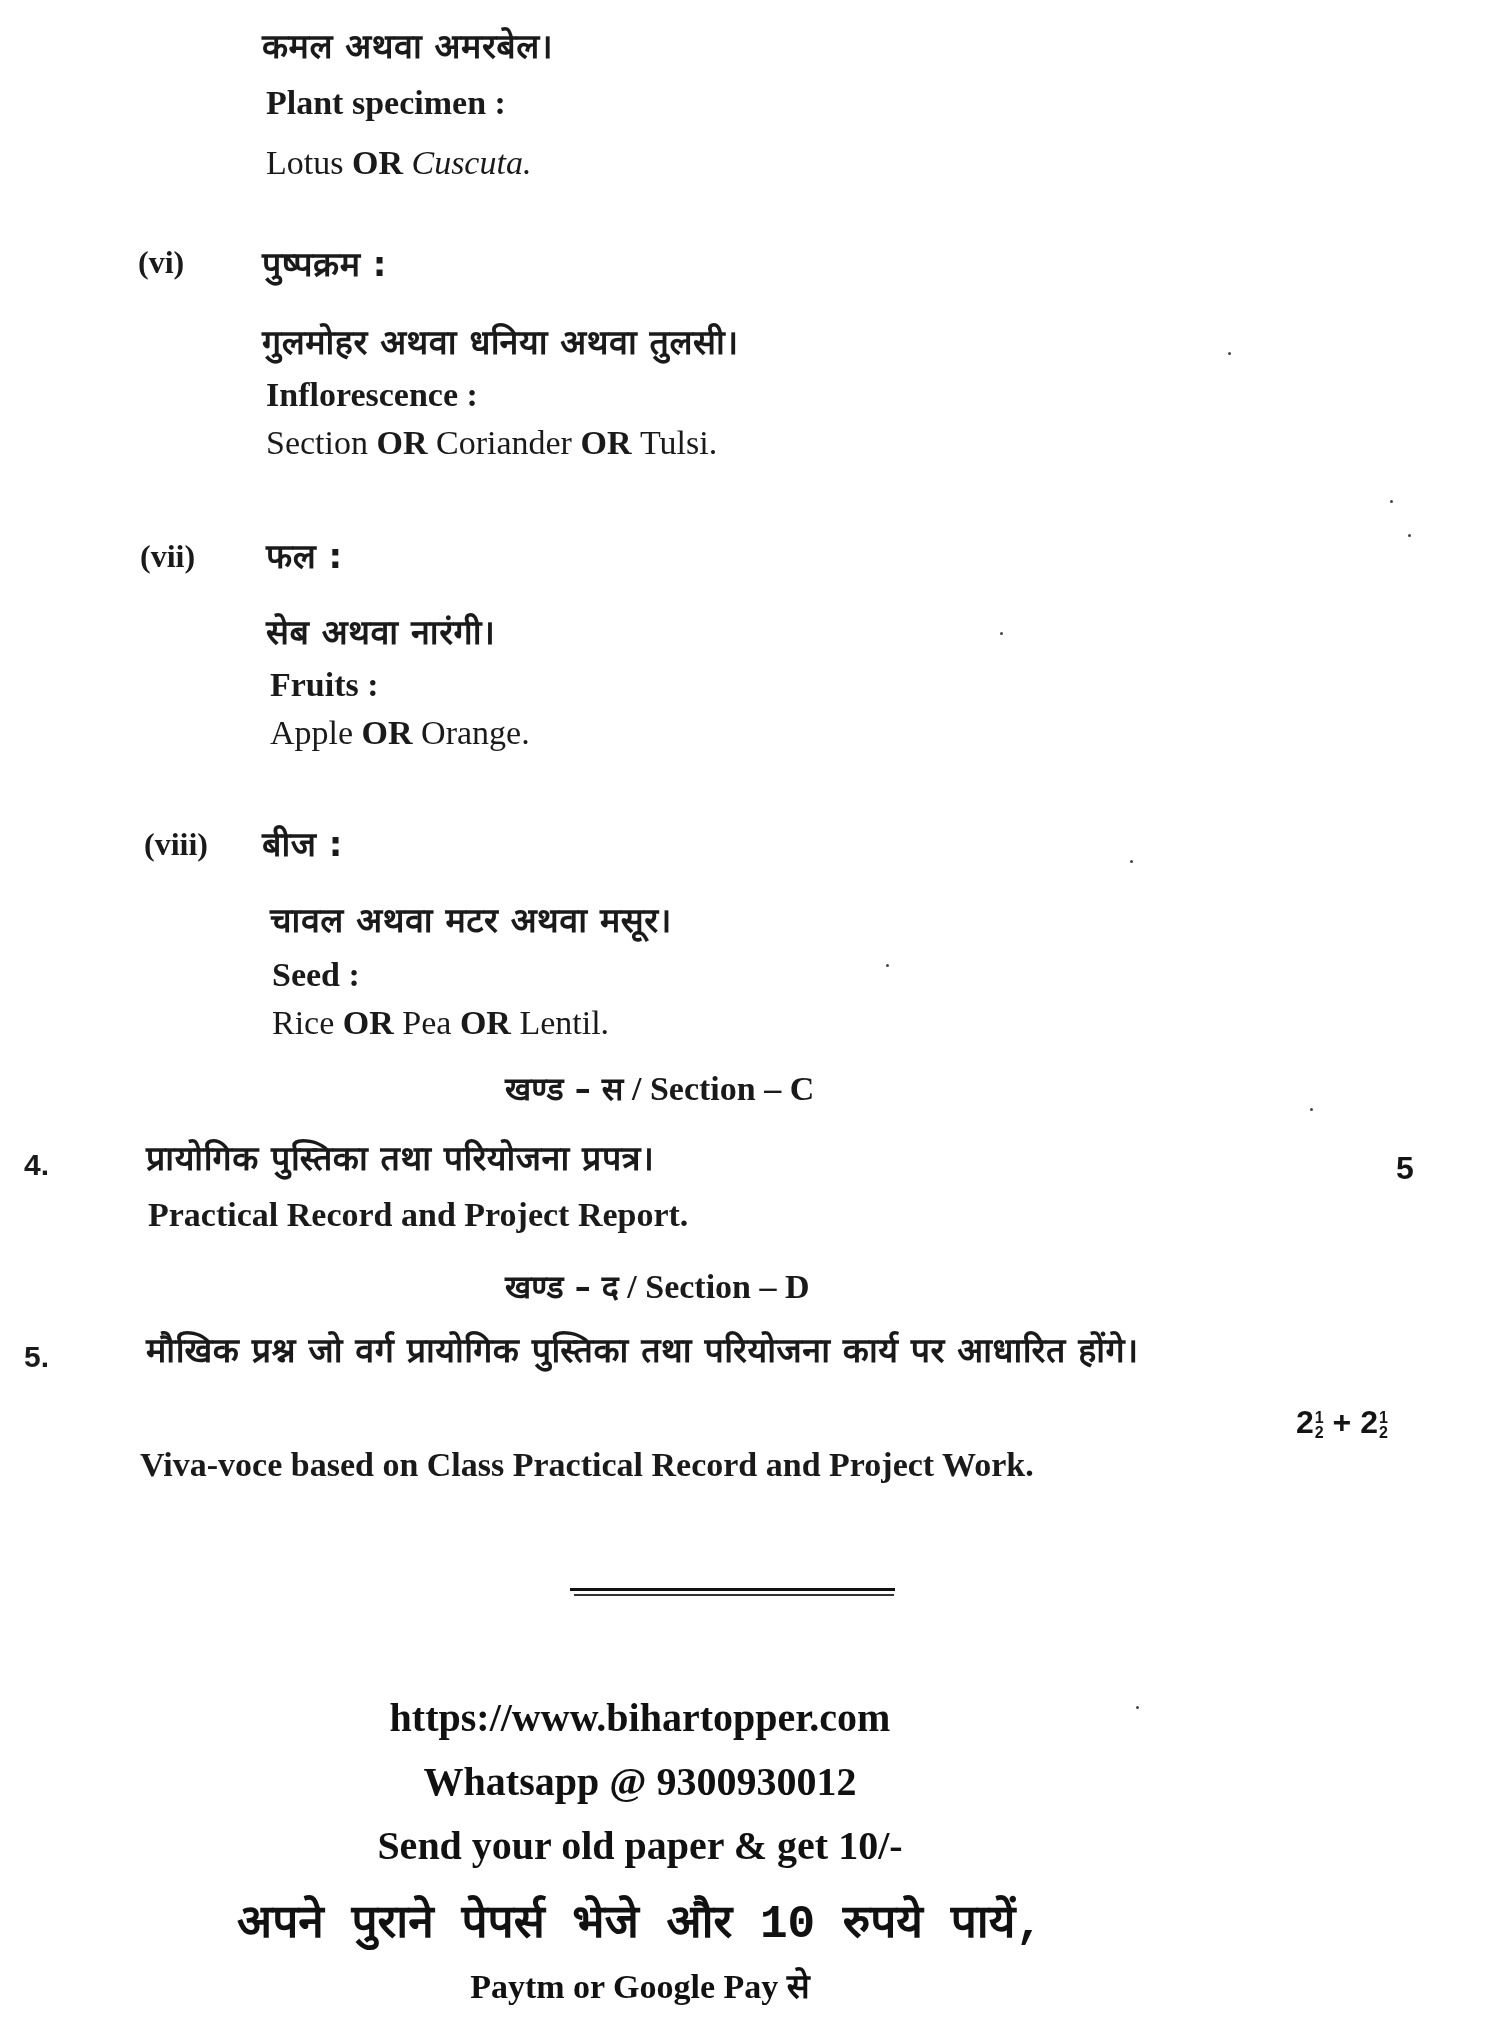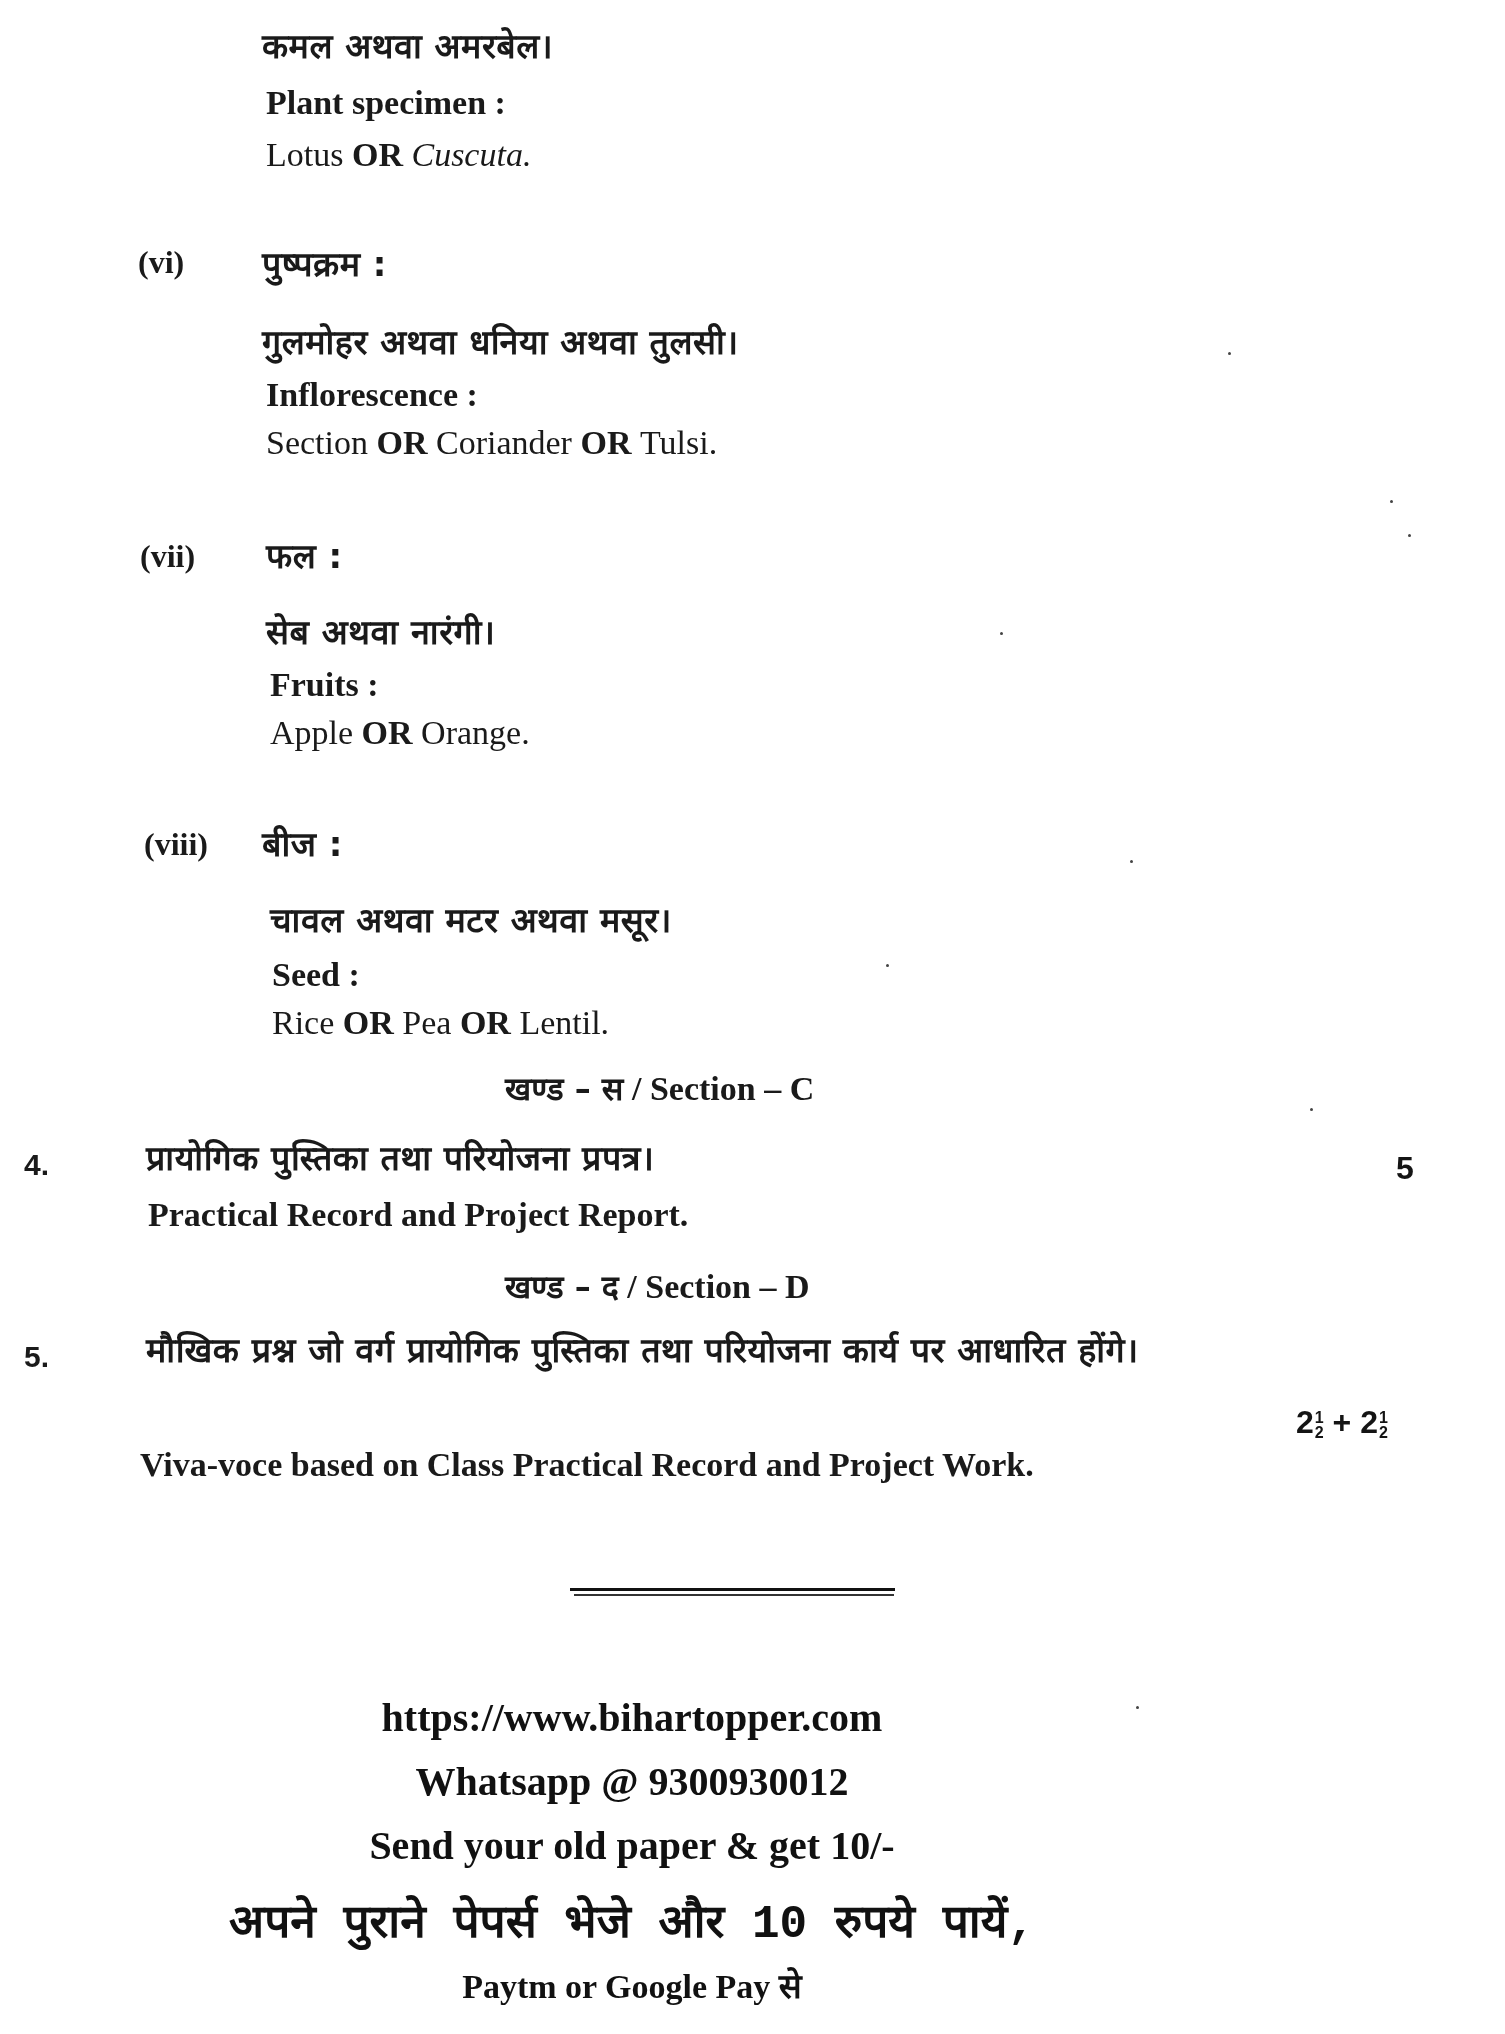--- a/index.html
+++ b/index.html
@@ -16,29 +16,29 @@
   .enlight { font-weight: normal; }
   .num { font-family: "Liberation Sans", "DejaVu Sans", sans-serif; font-size: 30px; font-weight: bold; color: #1a1a1a; }
   .label { font-family: "Liberation Serif", "DejaVu Serif", serif; font-size: 32px; font-weight: bold; color: #1a1a1a; text-align: right; }
   .sec { font-family: "Liberation Serif", "DejaVu Serif", serif; font-size: 34px; font-weight: bold; color: #1a1a1a; }
   .sec .hpart { font-family: "DejaVu Sans", sans-serif; font-size: 32px; }
   .frac { display: inline-block; vertical-align: middle; font-size: 16px; line-height: 15px; text-align: center; margin-left: 1px; }
   .frac span { display: block; }
   .marks { font-family: "Liberation Sans", "DejaVu Sans", sans-serif; font-size: 32px; font-weight: bold; }
   .rule { position: absolute; left: 570px; width: 325px; height: 3px; background: #111; }
   .rule2 { position: absolute; left: 574px; width: 320px; height: 2px; background: #333; }
-  .footer { position: absolute; left: 4px; width: 1256px; text-align: center; font-family: "Liberation Serif", "DejaVu Serif", serif; font-weight: bold; color: #111; white-space: nowrap; }
+  .footer { position: absolute; left: 12px; width: 1256px; text-align: center; font-family: "Liberation Serif", "DejaVu Serif", serif; font-weight: bold; color: #111; white-space: nowrap; }
   .dot { position: absolute; width: 3px; height: 3px; background: #444; border-radius: 50%; }
 </style>
 </head>
 <body>
 
 <div class="abs hi" style="left:262px; top:22px;">कमल अथवा अमरबेल।</div>
 <div class="abs en" style="left:266px; top:84px;">Plant specimen :</div>
-<div class="abs en" style="left:266px; top:136px;">
+<div class="abs en" style="left:266px; top:144px;">
   <span class="enlight">Lotus</span><span class="or"> OR </span><span class="it">Cuscuta.</span>
 </div>
 
 <div class="abs label" style="left:138px; top:244px;">(vi)</div>
 <div class="abs hi" style="left:262px; top:240px;">पुष्पक्रम :</div>
 <div class="abs hi" style="left:262px; top:318px;">गुलमोहर अथवा धनिया अथवा तुलसी।</div>
 <div class="abs en" style="left:266px; top:376px;">Inflorescence :</div>
 <div class="abs en" style="left:266px; top:424px;">
   <span class="enlight">Section</span><span class="or"> OR </span><span class="enlight">Coriander</span><span class="or"> OR </span><span class="enlight">Tulsi.</span>
 </div>

